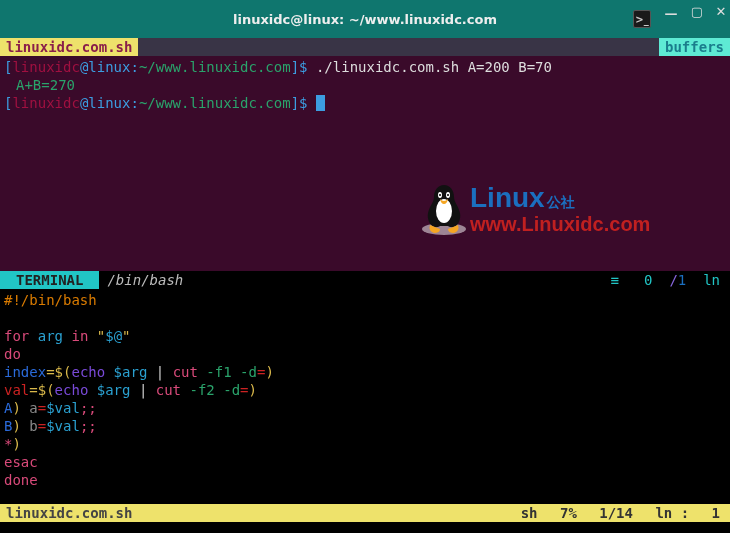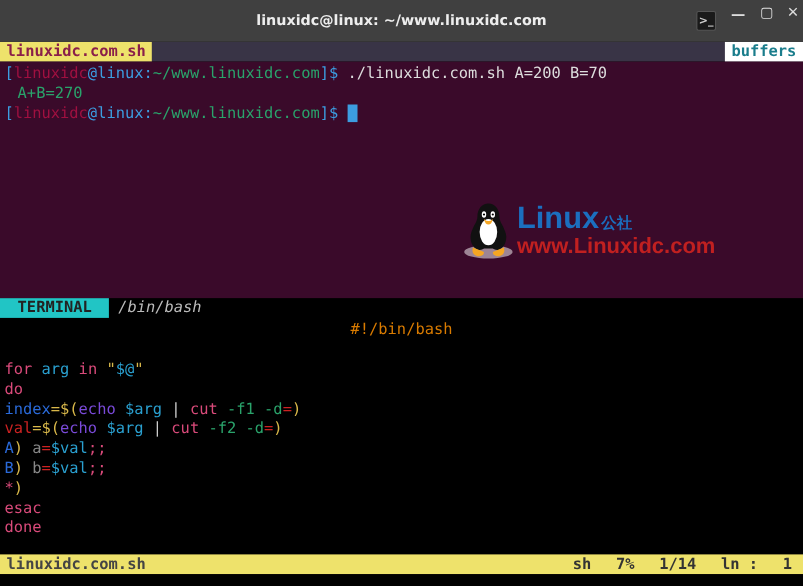--- a/index.html
+++ b/index.html
@@ -1,28 +1,28 @@
 <!DOCTYPE html>
 <html><head>
 <meta charset="utf-8">
 <style>
   * { margin:0; padding:0; box-sizing:border-box; }
   html,body { width:730px; height:533px; background:#000; font-family:"DejaVu Sans Mono","Courier New",monospace; font-size:14px; overflow:hidden; }
   
-  .titlebar { height:38px; background:#404040; display:flex; align-items:center; justify-content:center; position:relative; color:#eee; font-family:"DejaVu Sans",sans-serif; font-size:13px; font-weight:bold; }
+  .titlebar { height:38px; background:#0f766e; display:flex; align-items:center; justify-content:center; position:relative; color:#eee; font-family:"DejaVu Sans",sans-serif; font-size:13px; font-weight:bold; }
   .titlebar .icon { position:absolute; left:633px; width:18px; height:18px; background:#1a1a1a; border:1px solid #555; border-radius:2px; display:flex; align-items:center; justify-content:center; font-size:10px; color:#ccc; }
   .titlebar .wbtn { position:absolute; width:18px; text-align:center; color:#ddd; cursor:default; }
   .wmin { left:662px; top:6px; }
   .wmax { left:688px; top:4px; }
   .wclose { left:712px; top:4px; }
   
   .tabstrip { height:18px; background:#393446; display:flex; align-items:stretch; }
   .tabstrip .tab { background:#eee26b; color:#8a1f4a; padding:0 6px; font-weight:bold; line-height:18px; }
   .tabstrip .spacer { flex:1; }
-  .tabstrip .buffers { background:#ffffff; color:#1a7d8c; padding:0 6px; font-weight:bold; line-height:18px; }
+  .tabstrip .buffers { background:#5eead4; color:#1a7d8c; padding:0 6px; font-weight:bold; line-height:18px; }
   
   .pane-top { height:215px; background:#3a0a2a; padding:2px 4px; position:relative; color:#ddd; line-height:18px; }
   .pane-top .line { white-space:pre; }
   .bkt { color:#3c9de0; }
   .user { color:#a01040; }
   .at { color:#3c9de0; }
   .host { color:#3c9de0; }
   .path { color:#2aa36b; }
   .prompt { color:#3c9de0; }
   .cmd { color:#ddd; }
@@ -39,21 +39,21 @@
   .divider { height:18px; background:#000; display:flex; align-items:center; line-height:18px; }
   .divider .badge { background:#21c5c5; color:#222; padding:0 16px; font-weight:bold; }
   .divider .shell { color:#bbb; padding:0 8px; font-style:italic; }
   .divider .spacer { flex:1; }
   .divider .rstats { color:#1b6fbf; padding-right:10px; }
   .divider .rstats .slash { color:#86d; }
   .divider .rstats .hl { color:#21c5c5; }
   
   .pane-bot { background:#000; padding:2px 4px; line-height:18px; height:215px; }
   .pane-bot .line { white-space:pre; }
-  .c-comment { color:#d97b00;text-align:center; }
+  .c-comment { color:#d97b00; }
   .c-kw { color:#d94a7a; }
   .c-var { color:#2aa0d0; }
   .c-str { color:#d9b84a; }
   .c-op { color:#c22; }
   .c-paren { color:#d9b84a; }
   .c-cmd { color:#7a4ad9; }
   .c-plain { color:#ccc; }
   .c-A { color:#2a6ad9; }
   .c-star { color:#d94a7a; }
   .c-green { color:#2aa36b; }
@@ -106,20 +106,23 @@
       <div class="lt1"><span>Linux</span><span class="sub">公社</span></div>
       <div class="lt2">www.Linuxidc.com</div>
     </div>
   </div>
 </div>
 
 <div class="divider">
   <span class="badge">TERMINAL</span>
   <span class="shell">/bin/bash</span>
   <span class="spacer"></span>
+  <span class="rstats">
+    <span class="hl">≡</span>&nbsp;&nbsp;&nbsp;<span class="hl">0</span>&nbsp;&nbsp;<span class="slash">/</span><span>1</span>&nbsp;&nbsp;<span class="hl">ln</span>
+  </span>
 </div>
 
 <div class="pane-bot">
   <div class="line c-comment">#!/bin/bash</div>
   <div class="line">&nbsp;</div>
   <div class="line"><span class="c-kw">for</span> <span class="c-var">arg</span> <span class="c-kw">in</span> <span class="c-str">"</span><span class="c-var">$@</span><span class="c-str">"</span></div>
   <div class="line c-kw">do</div>
   <div class="line"><span class="c-A">index</span><span class="c-paren">=$(</span><span class="c-cmd">echo</span> <span class="c-var">$arg</span><span class="c-plain"> | </span><span class="c-kw">cut</span><span class="c-green"> -f1 -d</span><span class="c-op">=</span><span class="c-paren">)</span></div>
   <div class="line"><span class="c-op">val</span><span class="c-paren">=$(</span><span class="c-cmd">echo</span> <span class="c-var">$arg</span><span class="c-plain"> | </span><span class="c-kw">cut</span><span class="c-green"> -f2 -d</span><span class="c-op">=</span><span class="c-paren">)</span></div>
   <div class="line"><span class="c-A">A</span><span class="c-paren">)</span><span> </span><span class="c-dull">a</span><span class="c-op">=</span><span class="c-var">$val</span><span class="c-kw">;;</span></div>

